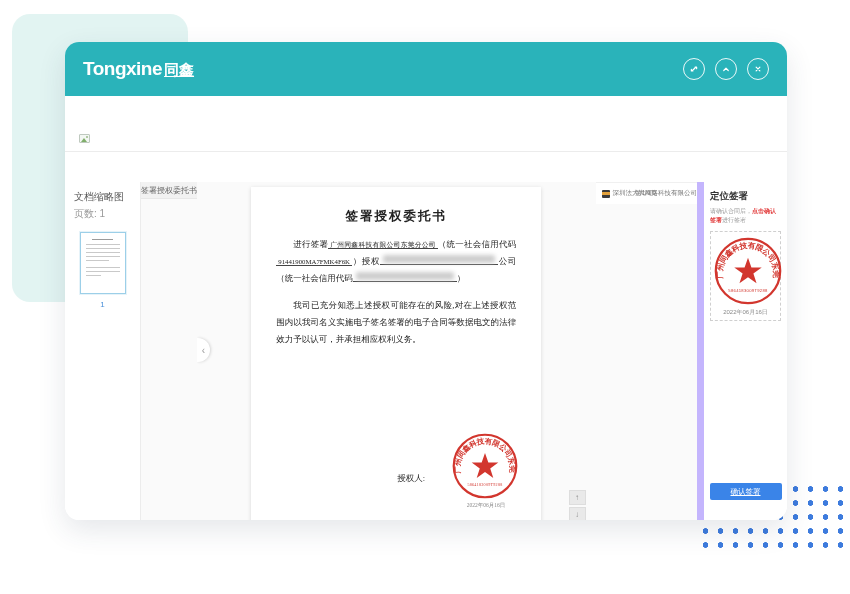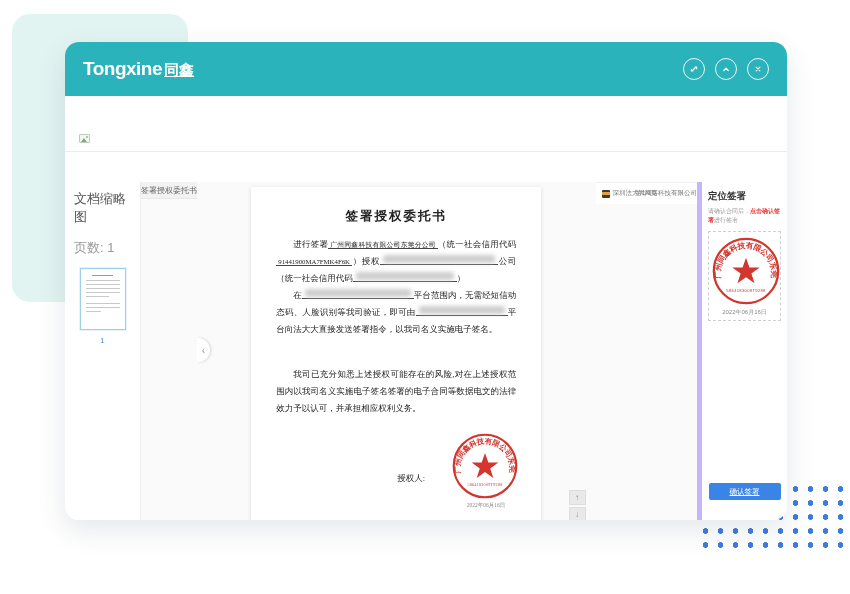--- a/index.html
+++ b/index.html
@@ -42,22 +42,22 @@
                 border-left:3px solid transparent; border-right:3px solid transparent;
                 border-bottom:4px solid #7fae6a; }
   .broken-img::before { content:""; position:absolute; right:1px; top:1px; width:2px; height:2px;
                 border-radius:50%; background:#9bbb8a; }
 
   
   .main { flex:1; position:relative; display:flex; min-height:0; }
 
   
   .thumbs { width:76px; border-right:1px solid #ececec; padding:8px 9px; background:#fff; }
-  .thumbs-title { font-size:13px; color:#555; }
-  .thumbs-count { font-size:13px; color:#9a9a9a; margin-top:13px; }
+  .thumbs-title { font-size:10px; color:#555; }
+  .thumbs-count { font-size:10px; color:#9a9a9a; margin-top:3px; }
   .thumb-page { width:46px; height:62px; margin:11px auto 0; background:#fff;
                 border:1px solid #9ccfe8; box-shadow:0 0 0 1px rgba(156,207,232,.25);
                 padding:6px 5px 4px; cursor:pointer; }
   .thumb-line { height:1px; background:#c9c9c9; margin-bottom:3px; }
   .thumb-line.short { width:60%; margin-left:20%; background:#9b9b9b; margin-bottom:4px; }
   .thumb-num { text-align:center; color:#4a90d9; font-size:8px; margin-top:6px; }
 
   
   .center { flex:1; display:flex; flex-direction:row; min-width:0; background:#fafafa; }
   .toolbar { height:17px; background:#f2f2f2; border-bottom:1px solid #e8e8e8;
@@ -93,21 +93,21 @@
   
   .cfooter { height:22px; background:#fff; border-top:1px solid #f0f0f0; position:relative;
              display:flex; align-items:center; padding-left:6px; flex:0 0 auto; }
   .fdd-icon { width:8px; height:8px; border-radius:1px; margin-right:3px;
               background:linear-gradient(#3a3a3a 30%, #e2a13c 30%, #e2a13c 60%, #3a3a3a 60%); }
   .cfooter-company { font-size:6.5px; color:#777; }
   .cfooter-page { position:absolute; left:50%; transform:translateX(-50%);
                   font-size:6.5px; color:#777; }
 
   
-  .signpanel { width:90px; border-left:5px solid #c4b5fd; background:#fff;
+  .signpanel { width:90px; border-left:7px solid #c4b5fd; background:#fff;
                padding:8px 6px; position:relative; }
   .sp-title { font-size:9.5px; color:#333; font-weight:bold; }
   .sp-hint { font-size:6px; color:#9a9a9a; line-height:9px; margin-top:4px; }
   .sp-hint b { color:#e23b3b; }
   .seal-box { margin-top:6px; border:1px dashed #cfcfcf; padding:4px 2px 3px;
               background:#fff; cursor:pointer; }
   .seal-side { width:70px; height:70px; display:block; margin:0 auto; }
   .seal-date-side { text-align:center; font-size:6px; color:#8a8a8a; margin-top:2px; }
   .confirm-btn { position:absolute; left:50%; transform:translateX(-50%); bottom:20px;
                  width:72px; height:17px; background:#3a84e8; color:#fff; border:none;
@@ -189,24 +189,21 @@
           <div class="pagenav">
             <button>↑</button>
             <button>↓</button>
           </div>
 
           <div class="page">
             <div class="doc-title">签署授权委托书</div>
             <p>
               <span>进行签署</span><span class="fill">广州同鑫科技有限公司东莞分公司</span><span>（统一社会信用代码</span><span class="fill">91441900MA7FMK4F6K</span><span>）授权</span><span class="blank" style="width:118px"><i></i></span><span>公司（统一社会信用代码</span><span class="blank" style="width:104px"><i></i></span><span>）</span>
             </p>
-            <p>
-              <span>在</span><span class="blank" style="width:112px"><i></i></span><span>平台范围内，无需经短信动态码、人脸识别等我司验证，即可由</span><span class="blank" style="width:92px"><i></i></span><span>平台向法大大直接发送签署指令，以我司名义实施电子签名。</span>
-            </p>
-            <p style="margin-top:28px">
+            <p style="margin-top:10px">
               <span>我司已充分知悉上述授权可能存在的风险,对在上述授权范围内以我司名义实施电子签名签署的电子合同等数据电文的法律效力予以认可，并承担相应权利义务。</span>
             </p>
 
             <div class="signer">
               <span class="signer-label">授权人:</span>
               <svg class="seal-doc seal-svg" viewBox="0 0 100 100">
                 <use href="#seal-art"></use>
                 <text font-size="11" font-weight="bold"><textPath href="#ringPath" textLength="160">广州同鑫科技有限公司东莞分公司</textPath></text>
                 <text x="50" y="80" text-anchor="middle" font-size="6" letter-spacing="0.4">5864183009T9288</text>
               </svg>

